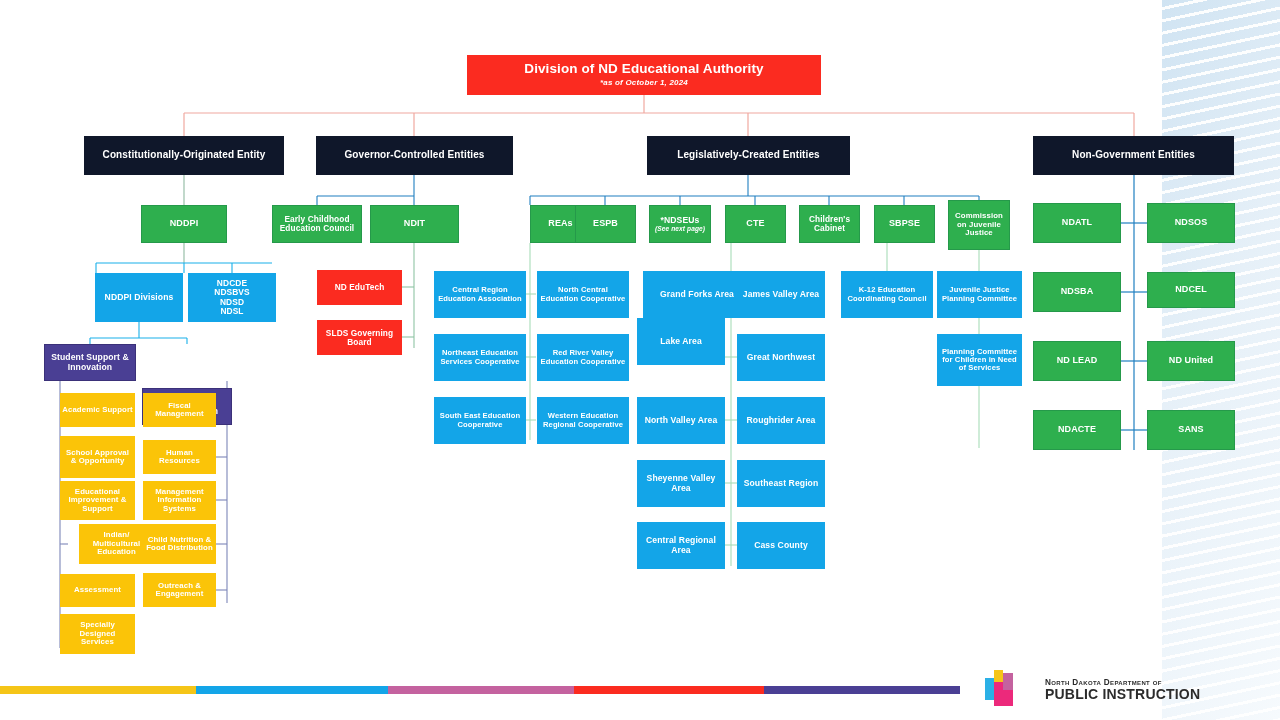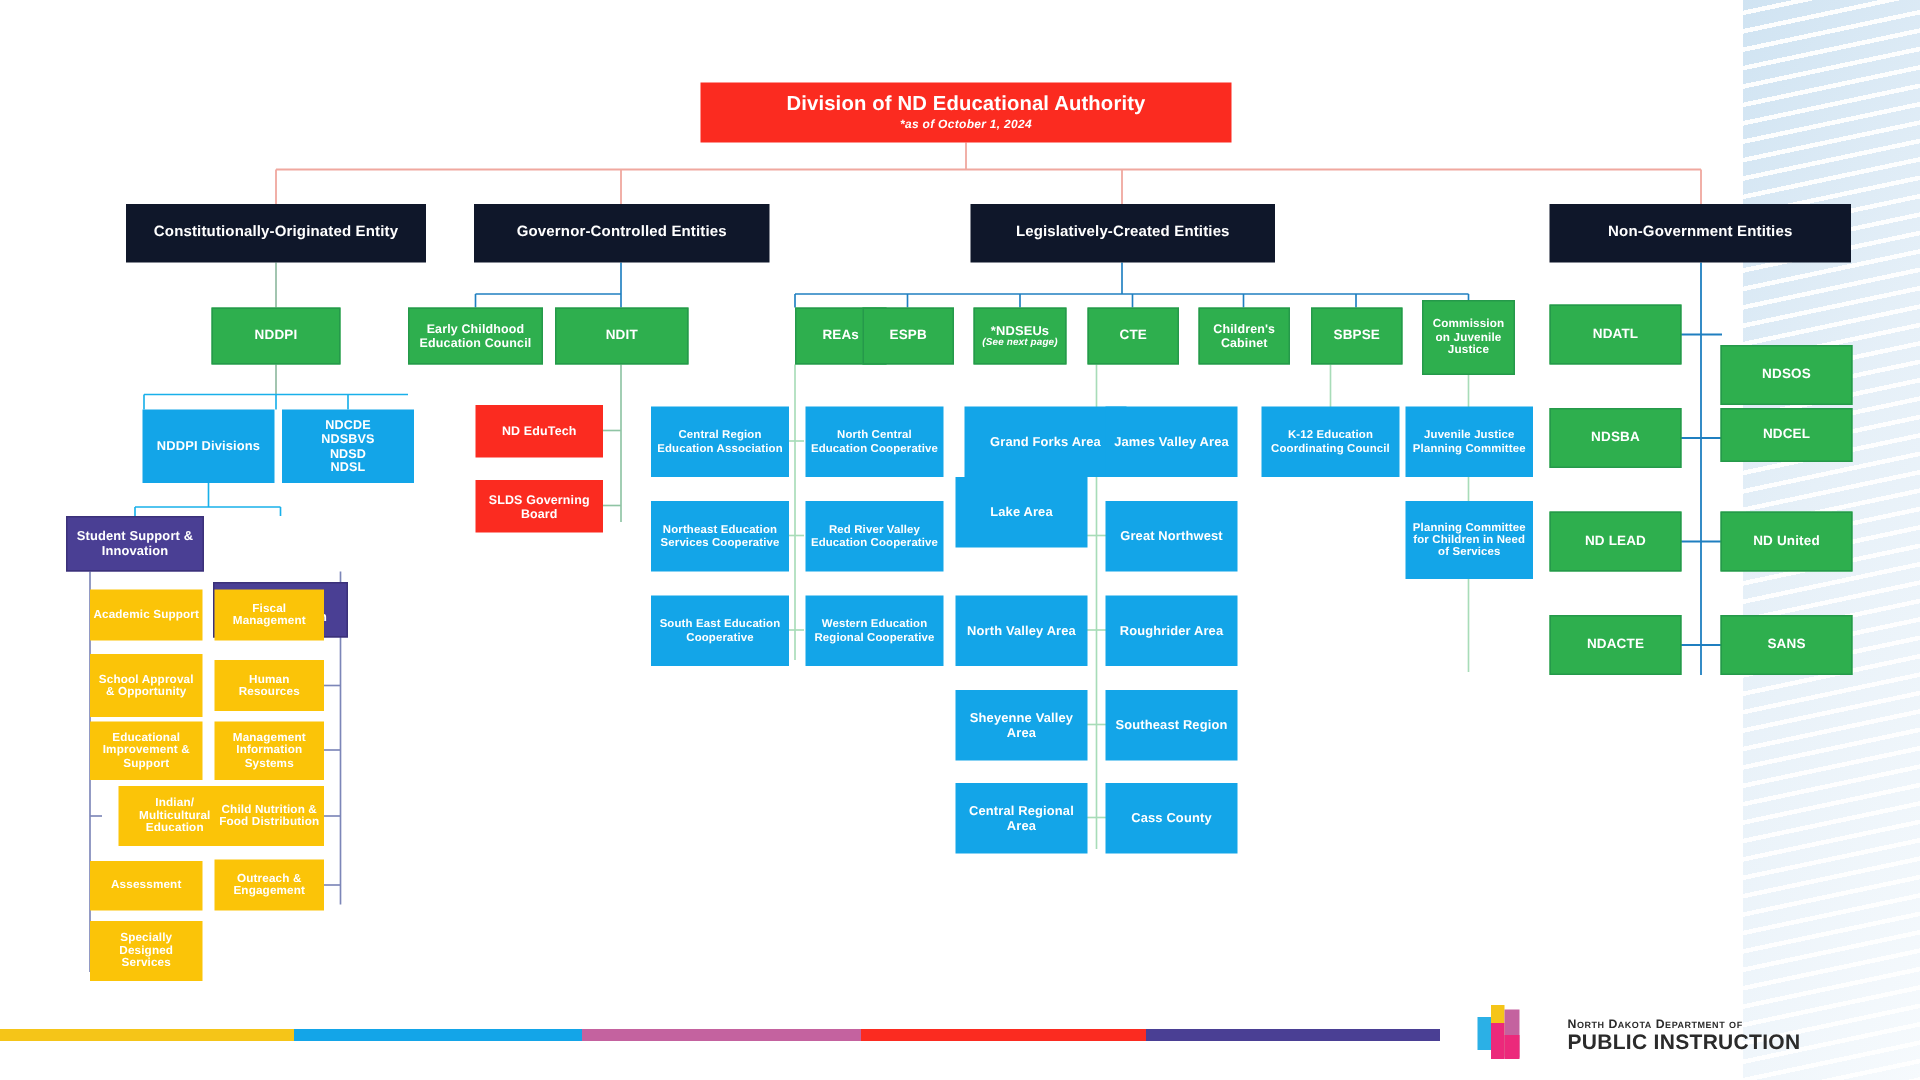--- a/index.html
+++ b/index.html
@@ -388,21 +388,21 @@
   <div class="node cyan" style="left:937px; top:271px; width:85px; height:47px;">
     <span>Juvenile Justice Planning Committee</span>
   </div>
   <div class="node cyan" style="left:937px; top:334px; width:85px; height:52px;">
     <span>Planning Committee for Children in Need of Services</span>
   </div>
 
   <div class="node green lg" style="left:1033px; top:203px; width:88px; height:40px;">
     <span>NDATL</span>
   </div>
-  <div class="node green lg" style="left:1147px; top:203px; width:88px; height:40px;margin-top:27px;">
+  <div class="node green lg" style="left:1147px; top:203px; width:88px; height:40px;">
     <span>NDSOS</span>
   </div>
   <div class="node green lg" style="left:1033px; top:272px; width:88px; height:40px;">
     <span>NDSBA</span>
   </div>
   <div class="node green lg" style="left:1147px; top:272px; width:88px; height:36px;">
     <span>NDCEL</span>
   </div>
   <div class="node green lg" style="left:1033px; top:341px; width:88px; height:40px;">
     <span>ND LEAD</span>

